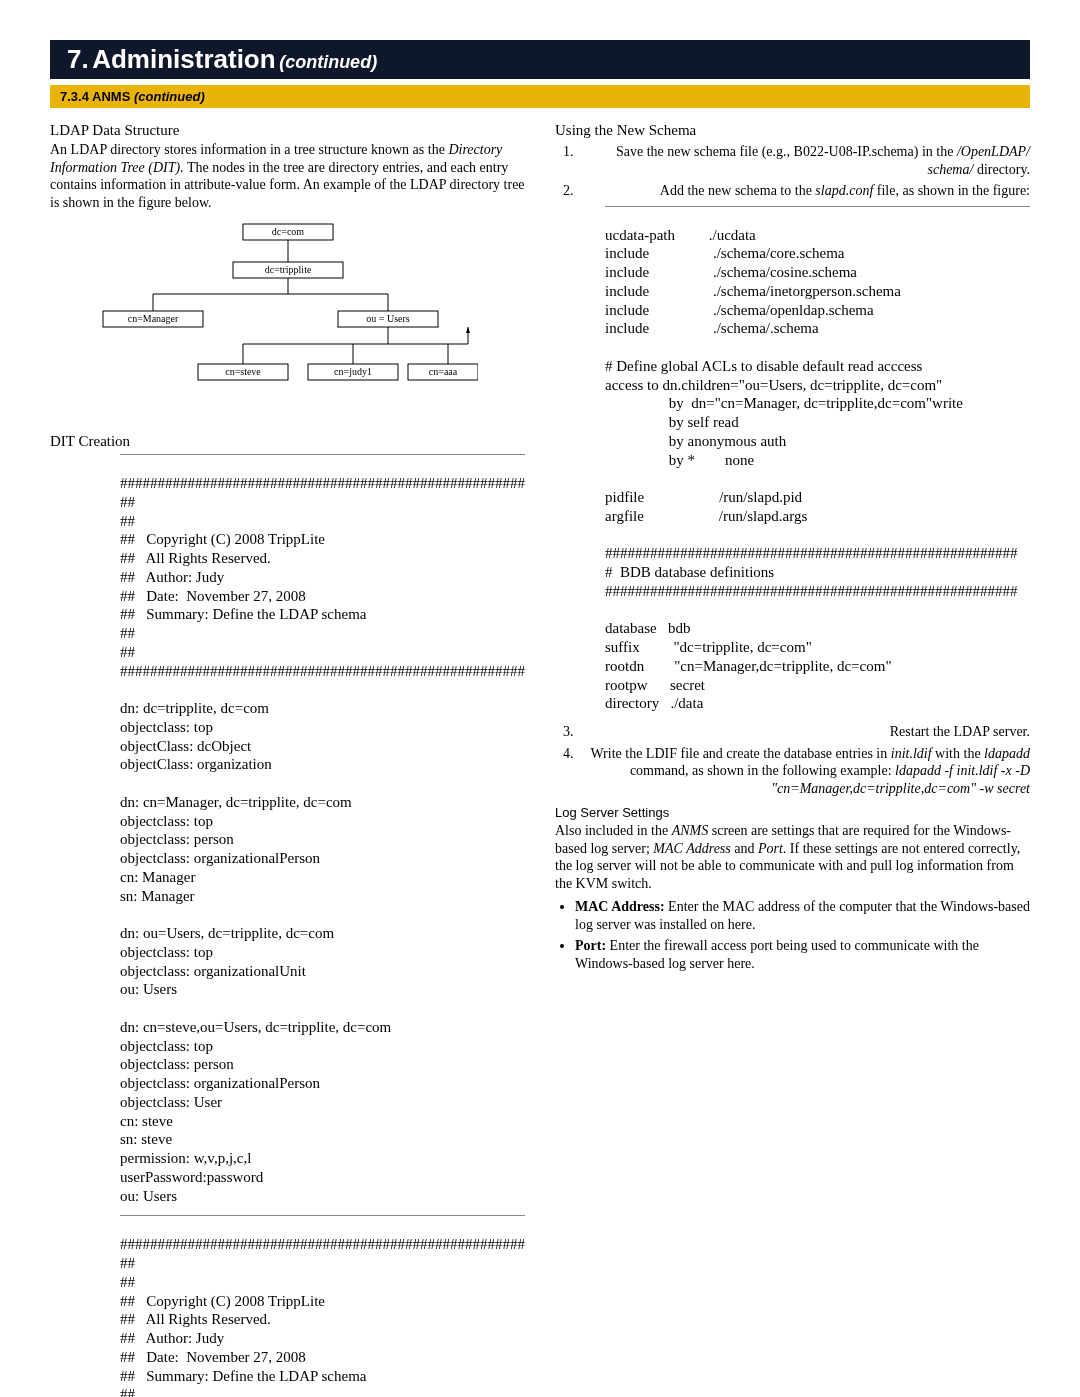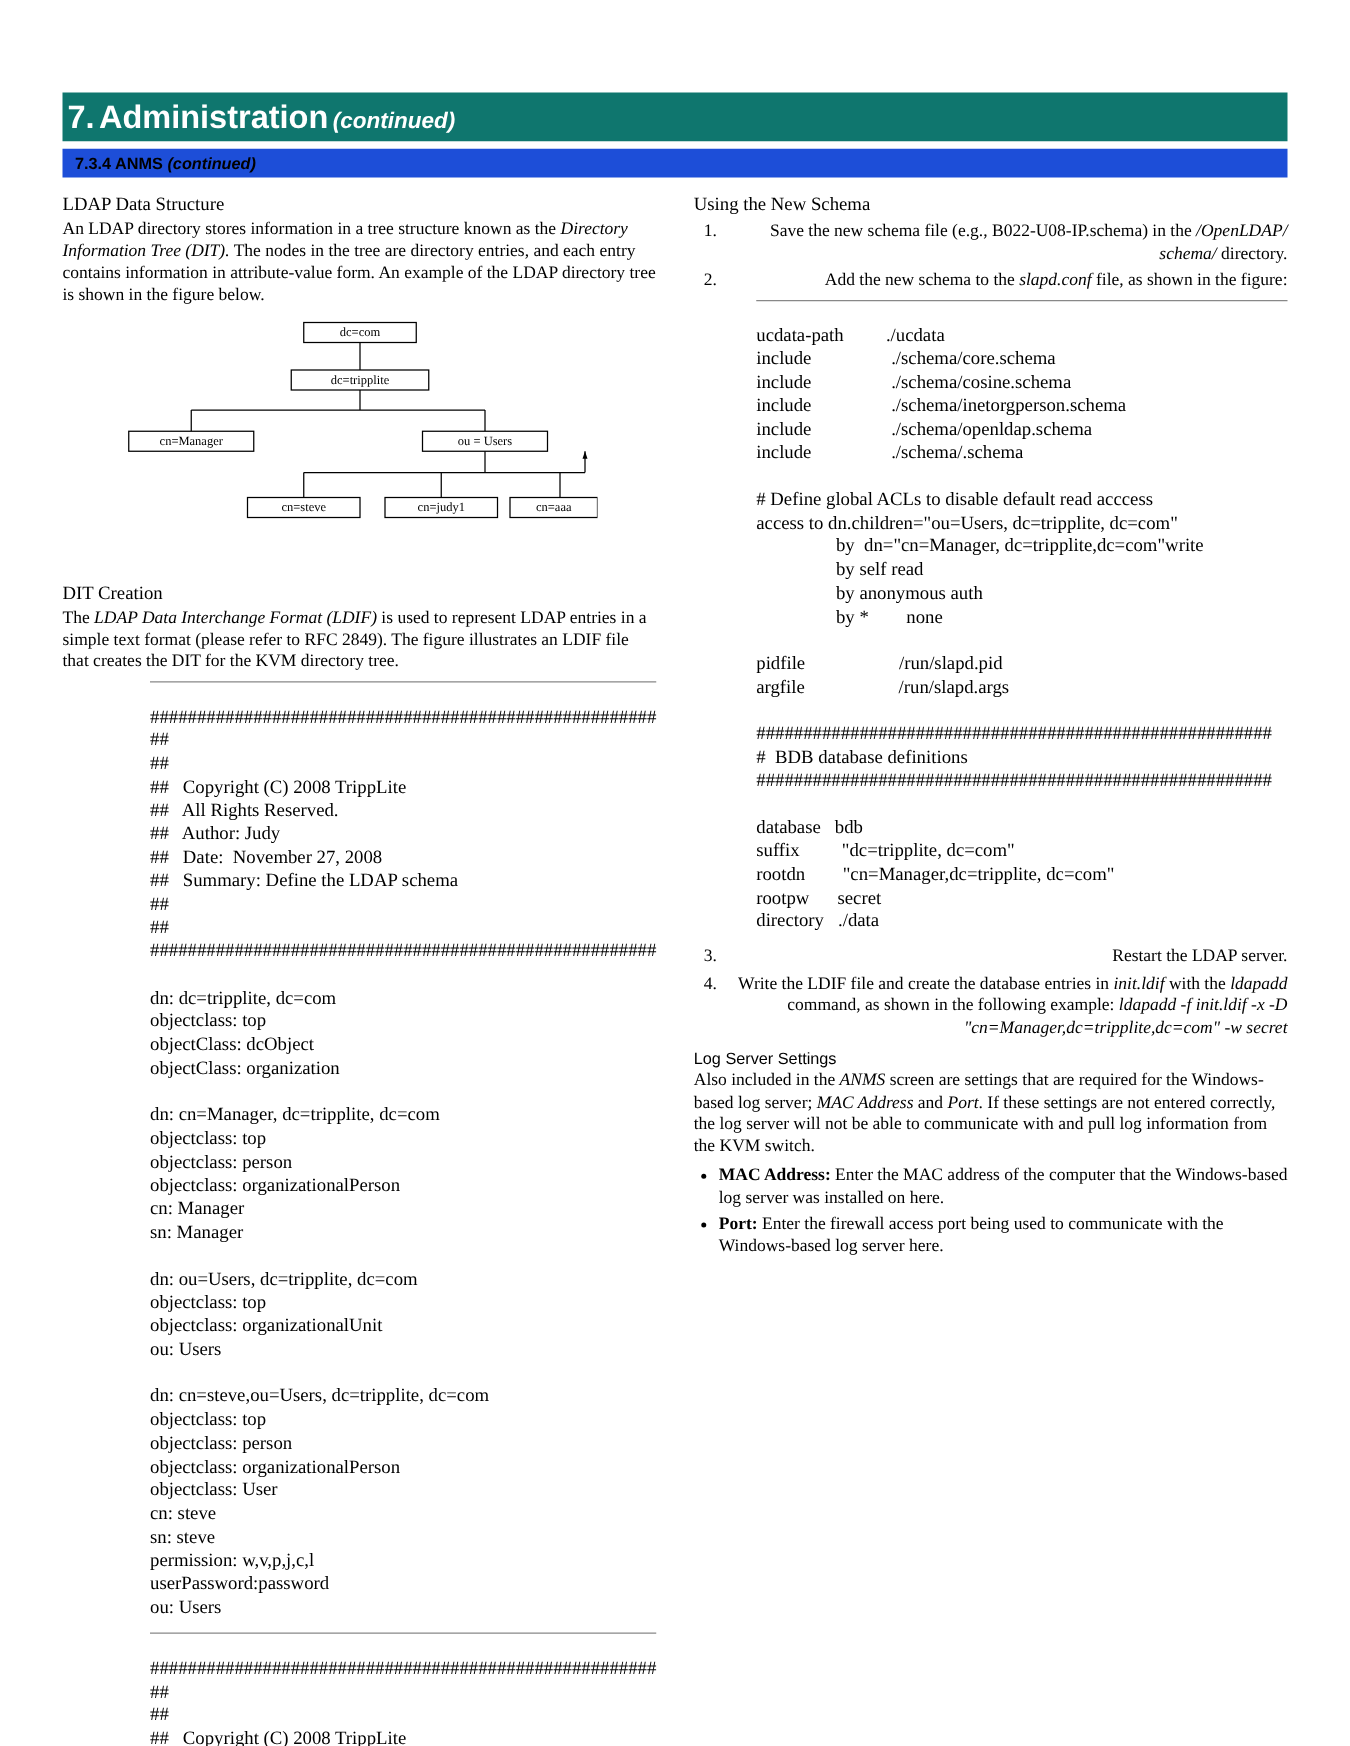--- a/index.html
+++ b/index.html
@@ -5,39 +5,38 @@
   body {
     font-family: "Times New Roman", Times, serif;
     font-size: 14px;
     margin: 0;
     padding: 40px 50px;
     width: 1080px;
     box-sizing: border-box;
     color: #000;
   }
   .chapter-bar {
-    background: #0f766e;
+    background: #0f172a;
     color: #fff;
-    padding: 4px 4px;
+    padding: 4px 17px;
     margin-bottom: 6px;
-    margin-top: 34px;
   }
   .chapter-bar .num-title {
     font-size: 26px;
     font-weight: bold;
     font-family: Arial, sans-serif;
   }
   .chapter-bar .cont {
     font-size: 18px;
     font-style: italic;
     font-weight: bold;
     font-family: Arial, sans-serif;
   }
   .section-bar {
-    background: #1d4ed8;
+    background: #eab308;
     padding: 4px 10px;
     margin-bottom: 10px;
     font-family: Arial, sans-serif;
     font-size: 13px;
     font-weight: bold;
   }
   .section-bar .cont {
     font-style: italic;
   }
   .cols {
@@ -154,23 +153,20 @@
           <text x="145" y="156"><tspan>cn=steve</tspan></text>
           <rect x="210" y="145" width="90" height="16" fill="#fff" stroke="#000"></rect>
           <text x="255" y="156"><tspan>cn=judy1</tspan></text>
           <rect x="310" y="145" width="70" height="16" fill="#fff" stroke="#000"></rect>
           <text x="345" y="156"><tspan>cn=aaa</tspan></text>
         </g>
       </svg>
     </div>
 
     <div class="subhead-italic">DIT Creation</div>
-    <p>
-      <span>The </span><i>LDAP Data Interchange Format (LDIF)</i><span> is used to represent LDAP entries in a simple text format (please refer to RFC 2849). The figure illustrates an LDIF file that creates the DIT for the KVM directory tree.</span>
-    </p>
 
     <div class="code-block">##############################################################
 ##
 ##
 ##   Copyright (C) 2008 TrippLite
 ##   All Rights Reserved.
 ##   Author: Judy
 ##   Date:  November 27, 2008
 ##   Summary: Define the LDAP schema
 ##

